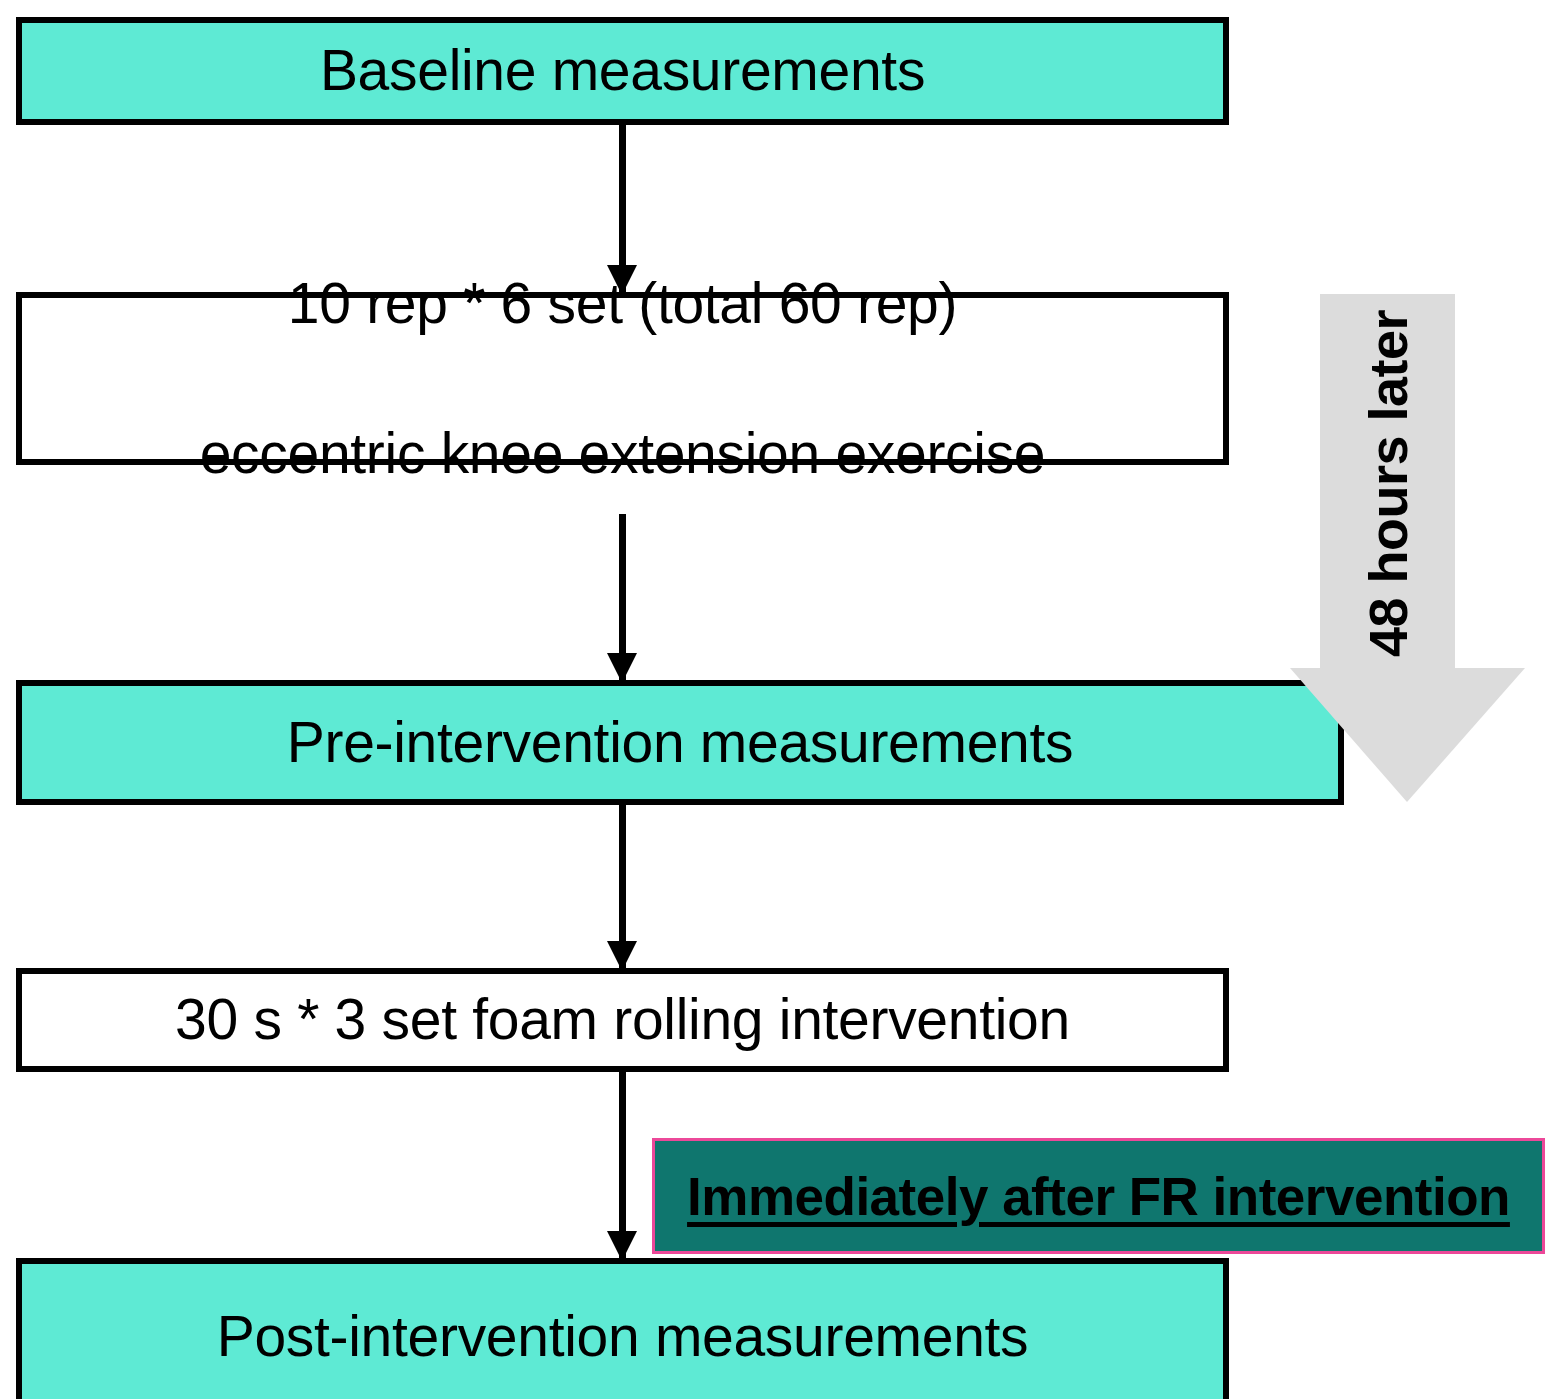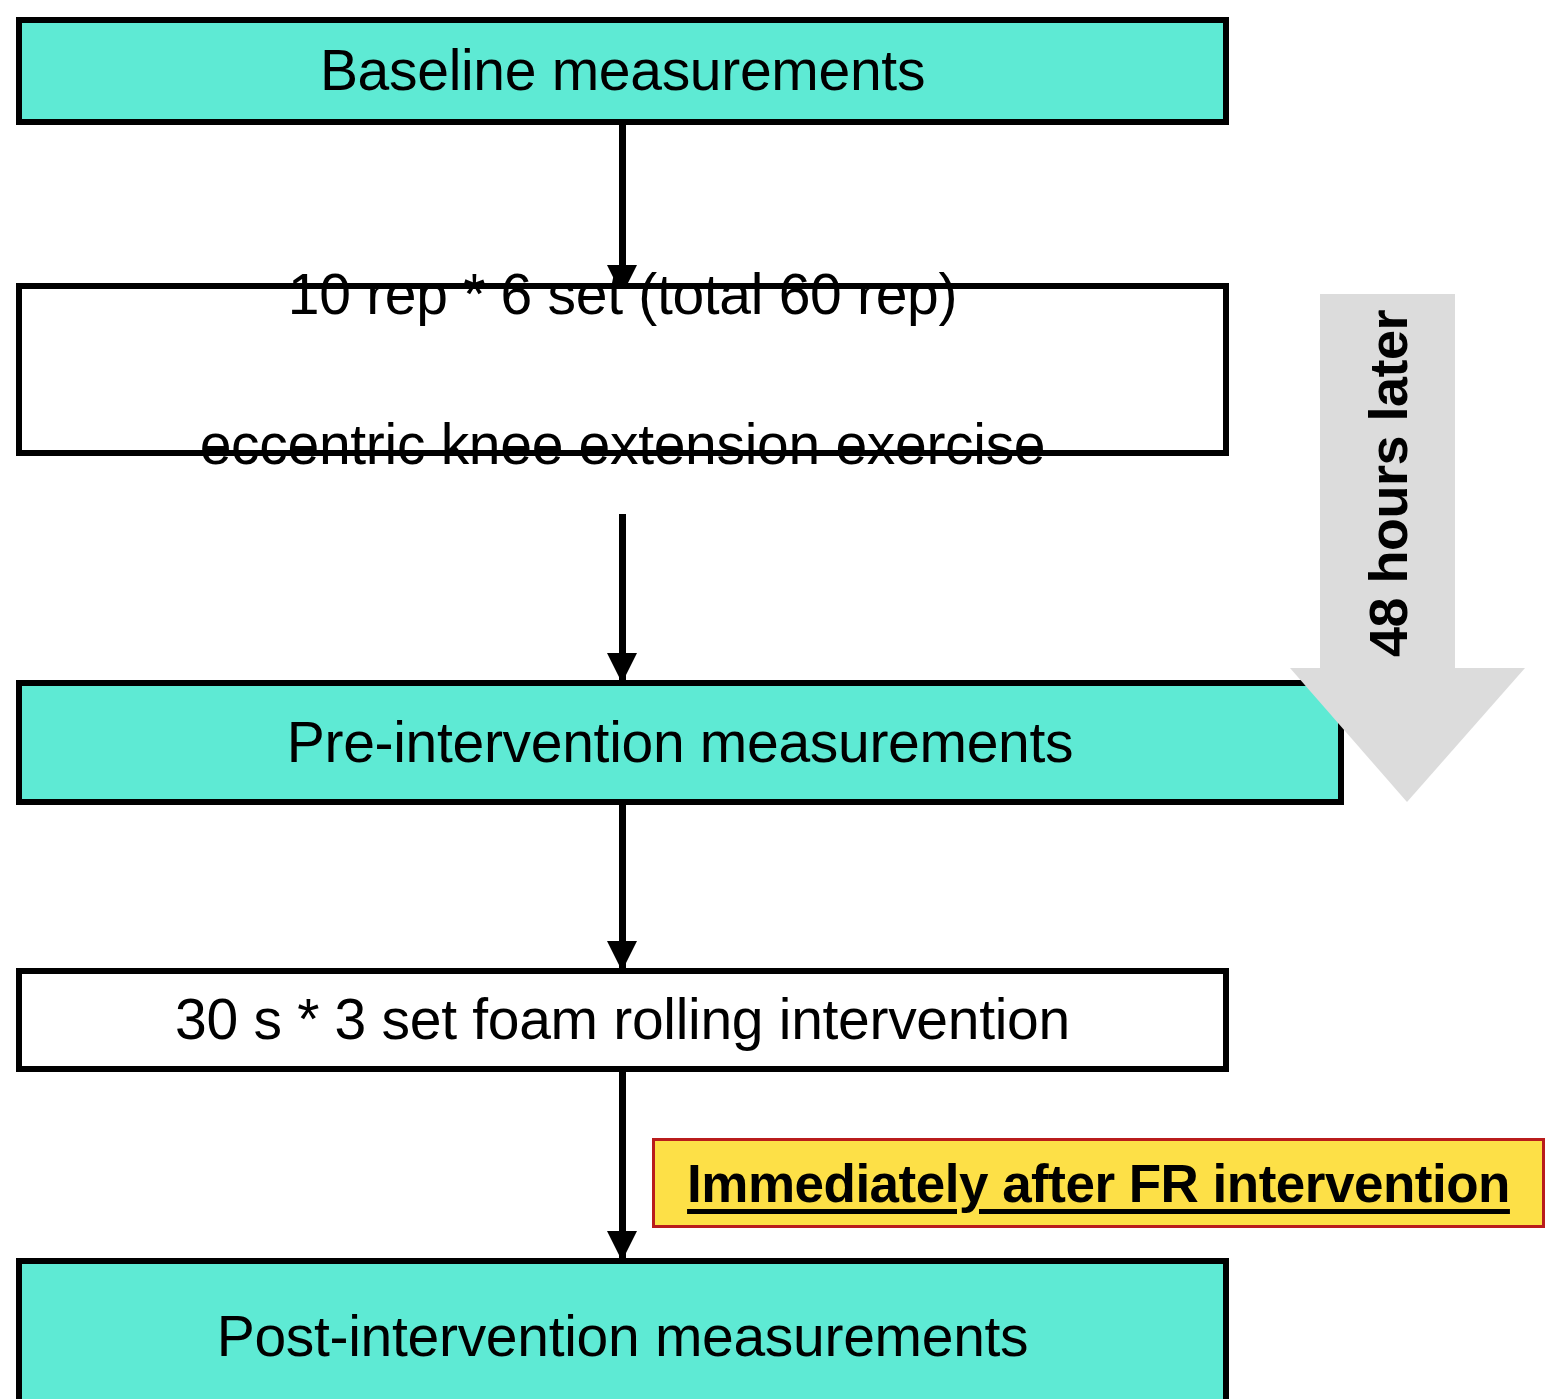--- a/index.html
+++ b/index.html
@@ -109,24 +109,24 @@
     white-space: nowrap;
     letter-spacing: -0.5px;
   }
 
   
   #callout {
     position: absolute;
     left: 652px;
     top: 1138px;
     width: 893px;
-    height: 90px;
+    height: 116px;
     box-sizing: border-box;
-    border: 3px solid #b91c1c;
-    background: #fde047;
+    border: 3px solid #ec4899;
+    background: #0f766e;
     display: flex;
     align-items: center;
     justify-content: center;
   }
   #callout .callout-text {
     font-family: "Liberation Sans", sans-serif;
     font-size: 53px;
     font-weight: bold;
     color: #000000;
     text-decoration: underline;
@@ -143,21 +143,21 @@
 
   <div class="node shaded" style="left:16px; top:17px; width:1213px; height:108px;">
     <span class="node-line">Baseline measurements</span>
   </div>
 
   <div class="connector" style="left:619px; top:125px;">
     <div class="shaft" style="height:167px;"></div>
     <div class="head" style="top:140px;"></div>
   </div>
 
-  <div class="node plain" style="left:16px; top:283px; width:1213px; height:173px;gap:34px;">
+  <div class="node plain" style="left:16px; top:292px; width:1213px; height:173px;gap:34px;">
     <span class="node-line">10 rep * 6 set (total 60 rep)</span>
     <span class="node-line">eccentric knee extension exercise</span>
   </div>
 
   <div class="connector" style="left:619px; top:514px;">
     <div class="shaft" style="height:166px;"></div>
     <div class="head" style="top:139px;"></div>
   </div>
 
   <div class="node shaded" style="left:16px; top:680px; width:1328px; height:125px;">

